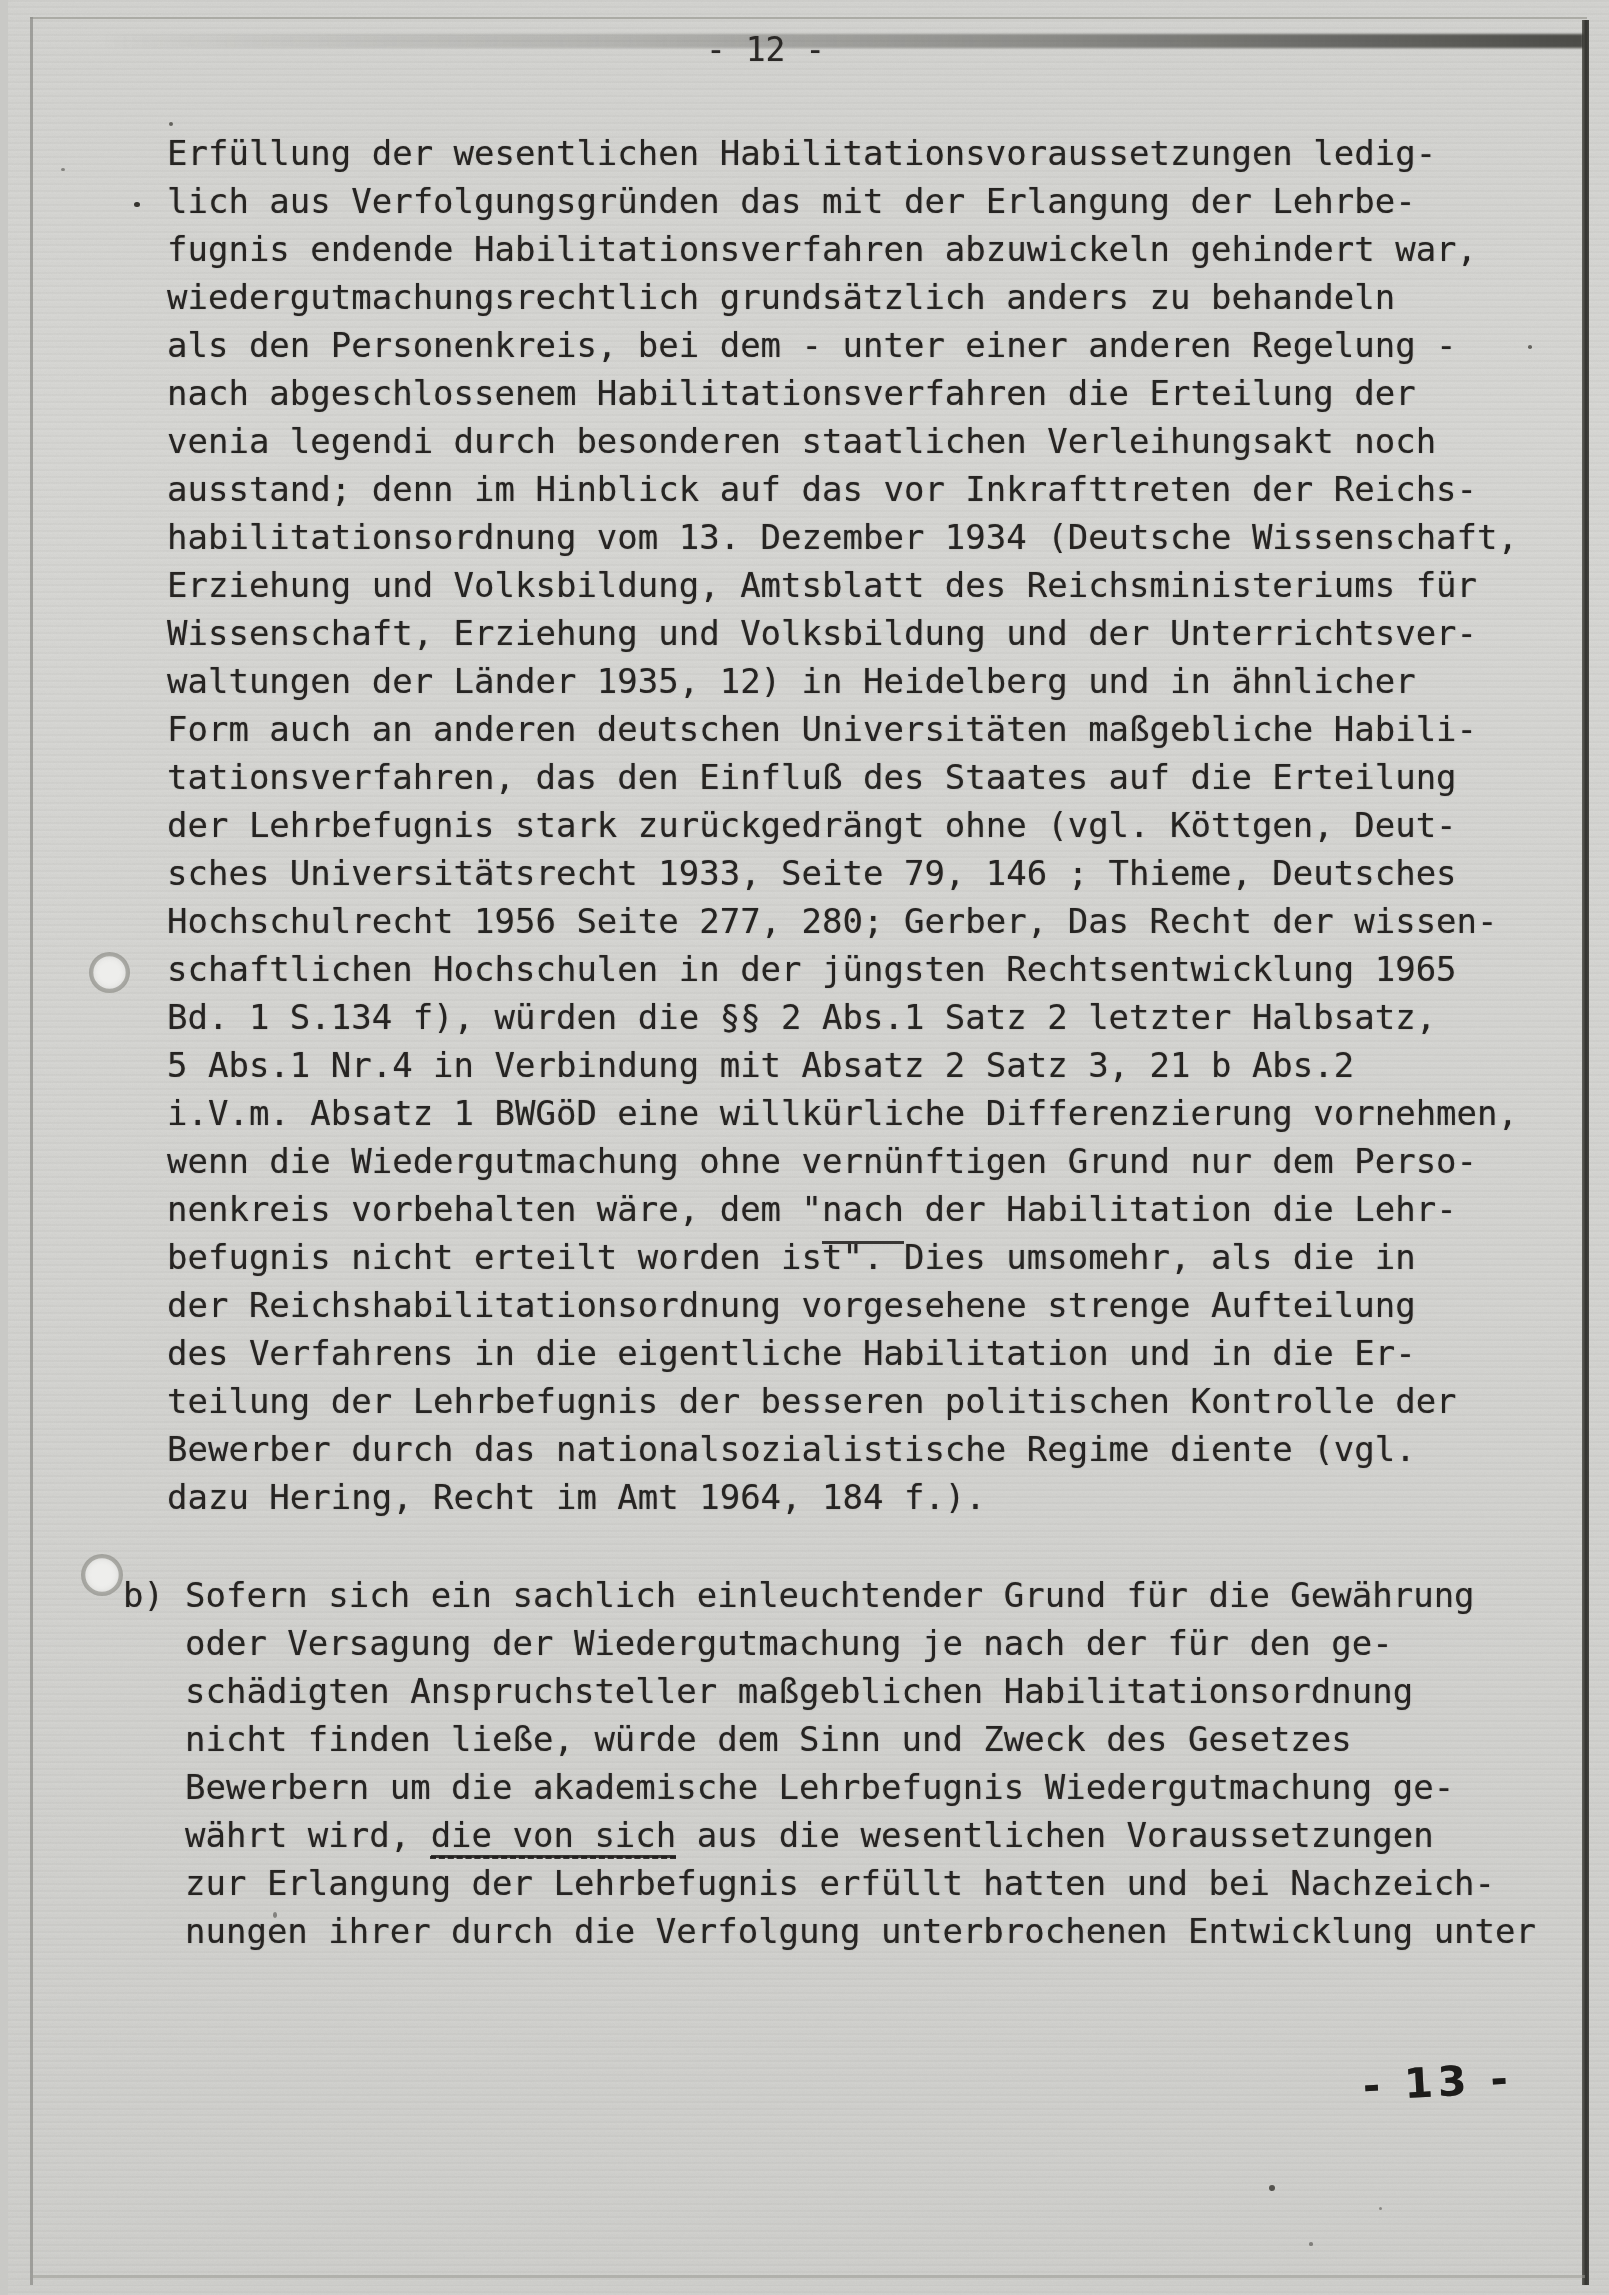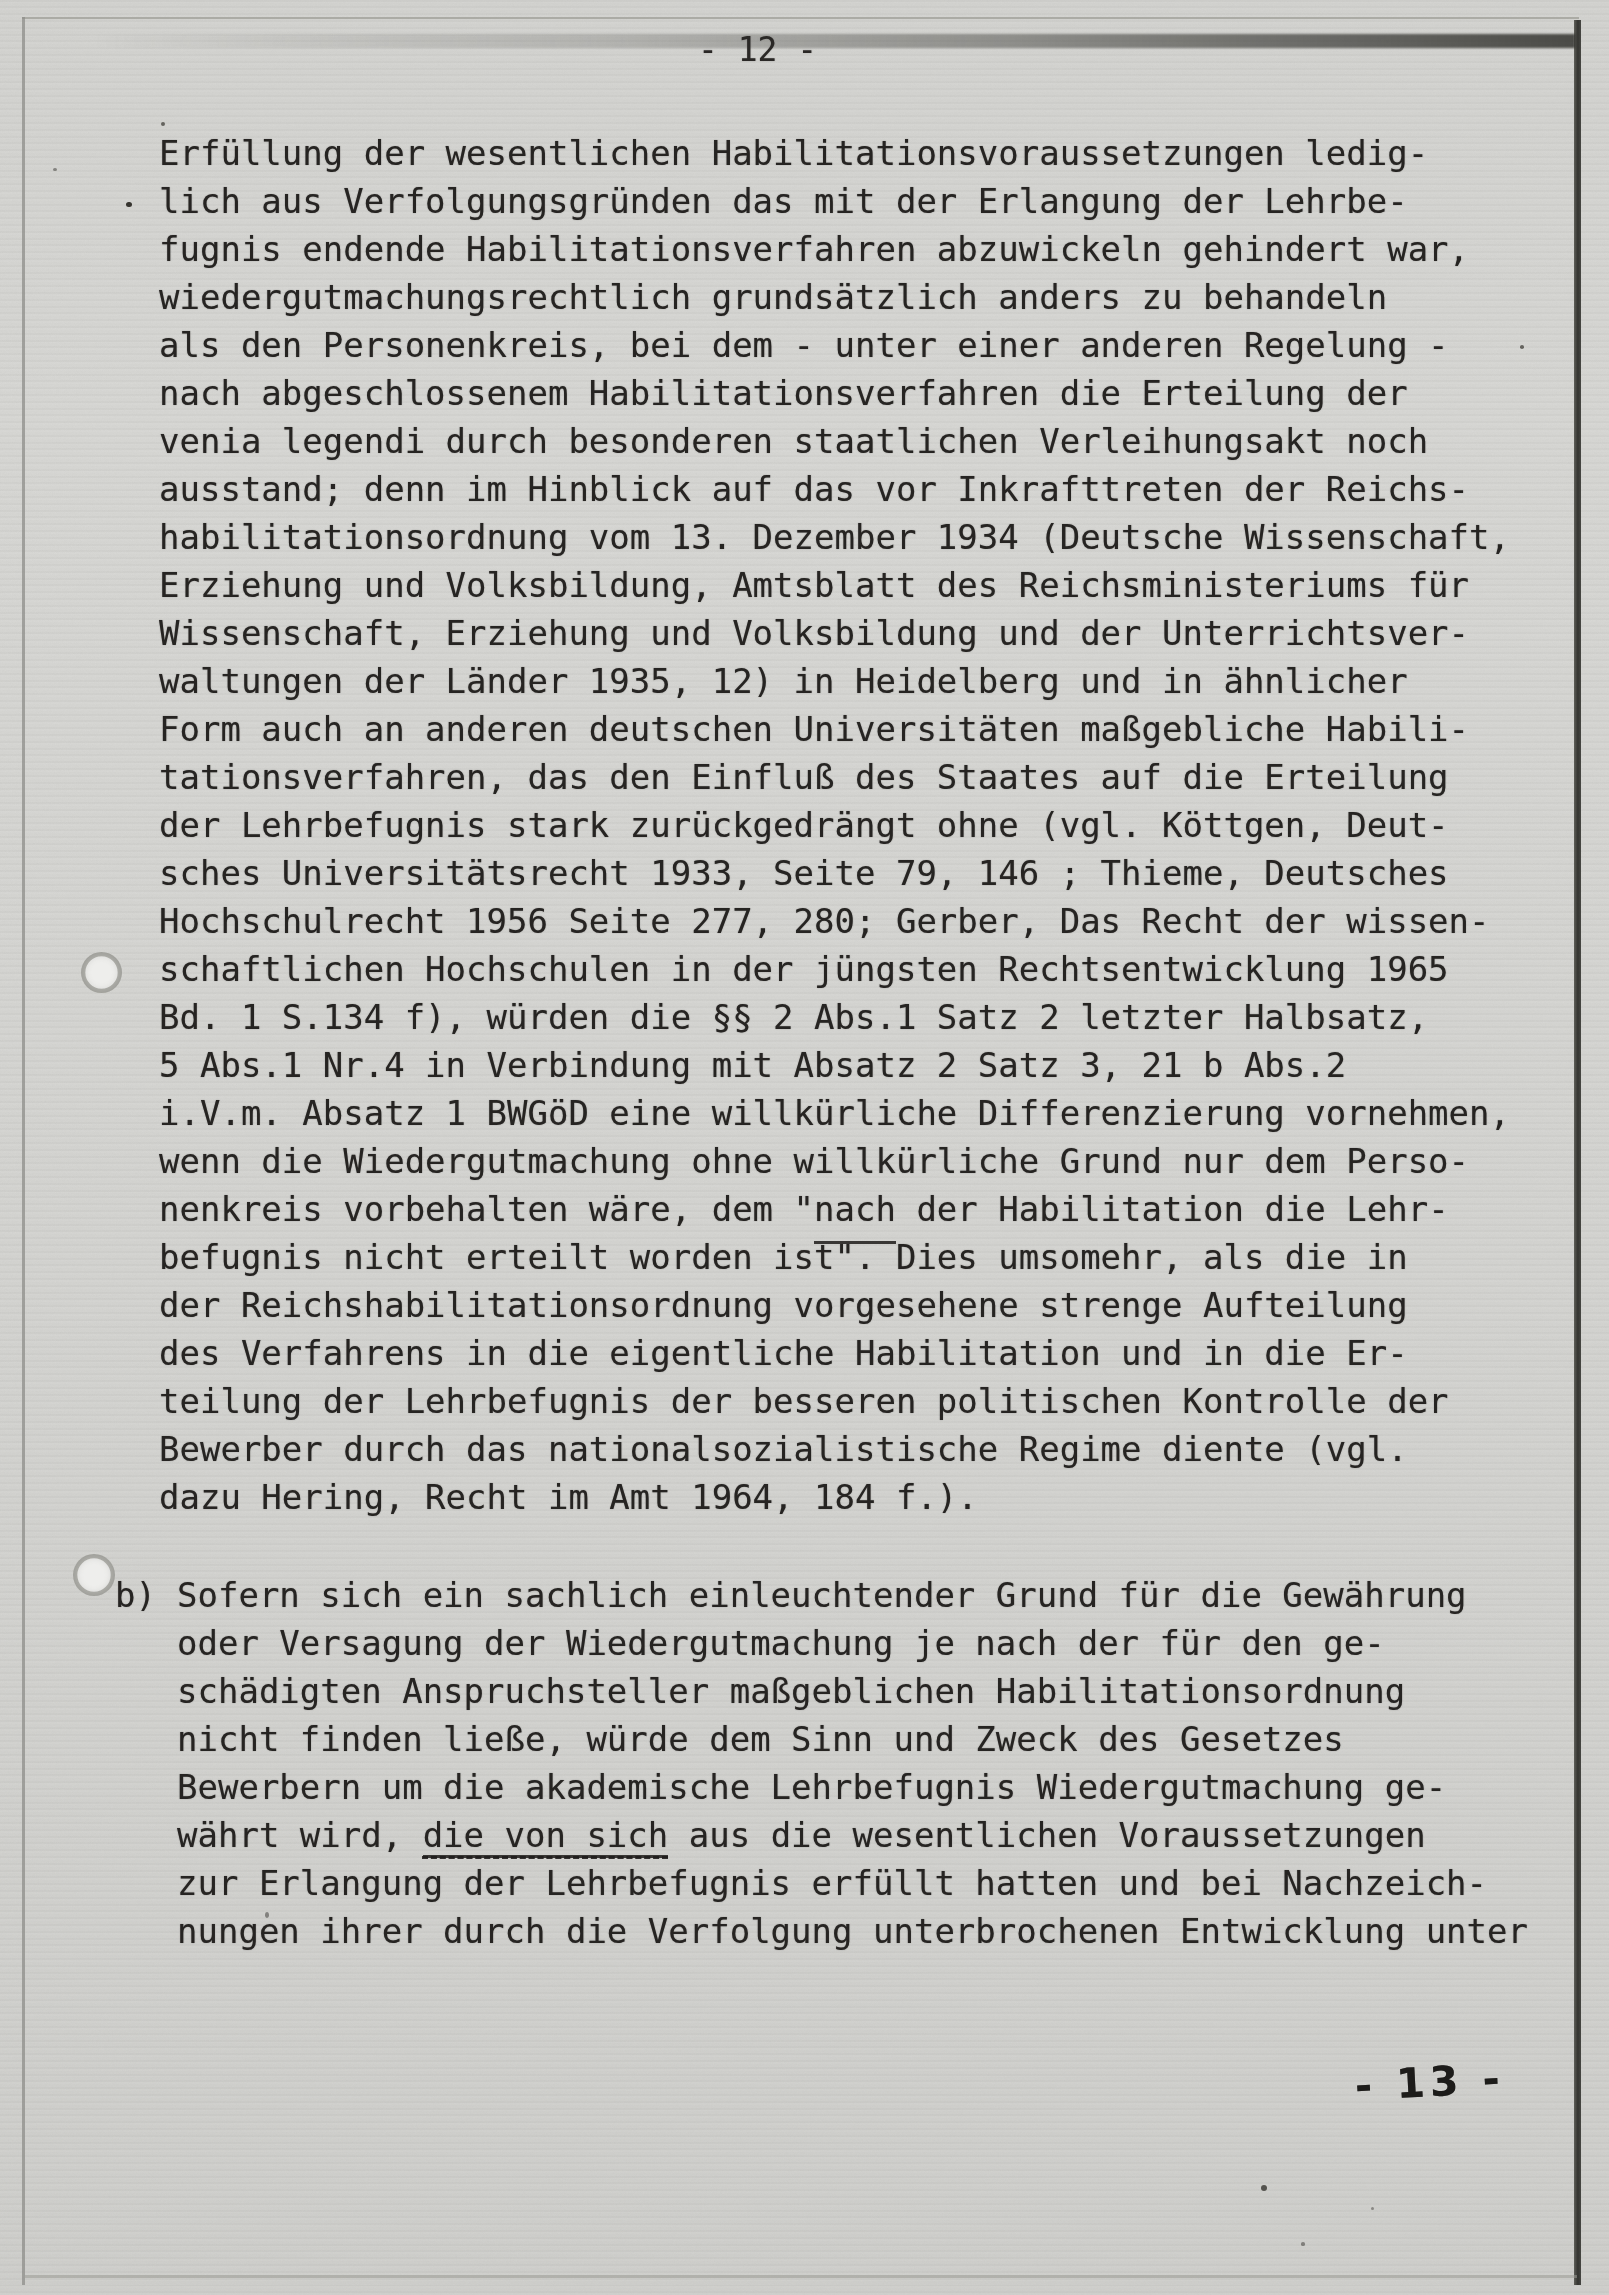--- a/index.html
+++ b/index.html
@@ -4,20 +4,21 @@
 <style>
   html,body{margin:0;padding:0;}
   body{
     width:1609px;height:2295px;position:relative;overflow:hidden;
     background:#c9c9c6;
     font-family:"DejaVu Sans Mono","Liberation Mono",monospace;
   }
   .page{
     position:absolute;inset:0;
     background:linear-gradient(180deg,#d3d3d0 0%,#d7d7d4 18%,#d5d5d2 45%,#d2d2cf 75%,#cfcfcc 100%);
+    margin-left:8px;
   }
   .streaks{
     position:absolute;inset:0;
     background:repeating-linear-gradient(0deg,
       rgba(255,255,255,0.045) 0px,rgba(255,255,255,0.045) 1.8px,
       rgba(90,90,86,0.035) 1.8px,rgba(90,90,86,0.035) 3.7px,
       rgba(200,200,196,0.0) 3.7px,rgba(200,200,196,0.0) 6.8px);
     pointer-events:none;
   }
   .grain{position:absolute;inset:0;opacity:.10;pointer-events:none;}
@@ -93,21 +94,21 @@
       <div class="line"><span>waltungen der Länder 1935, 12) in Heidelberg und in ähnlicher</span><span class="useg"></span><span></span></div>
       <div class="line"><span>Form auch an anderen deutschen Universitäten maßgebliche Habili-</span><span class="useg"></span><span></span></div>
       <div class="line"><span>tationsverfahren, das den Einfluß des Staates auf die Erteilung</span><span class="useg"></span><span></span></div>
       <div class="line"><span>der Lehrbefugnis stark zurückgedrängt ohne (vgl. Köttgen, Deut-</span><span class="useg"></span><span></span></div>
       <div class="line"><span>sches Universitätsrecht 1933, Seite 79, 146 ; Thieme, Deutsches</span><span class="useg"></span><span></span></div>
       <div class="line"><span>Hochschulrecht 1956 Seite 277, 280; Gerber, Das Recht der wissen-</span><span class="useg"></span><span></span></div>
       <div class="line"><span>schaftlichen Hochschulen in der jüngsten Rechtsentwicklung 1965</span><span class="useg"></span><span></span></div>
       <div class="line"><span>Bd. 1 S.134 f), würden die §§ 2 Abs.1 Satz 2 letzter Halbsatz,</span><span class="useg"></span><span></span></div>
       <div class="line"><span>5 Abs.1 Nr.4 in Verbindung mit Absatz 2 Satz 3, 21 b Abs.2</span><span class="useg"></span><span></span></div>
       <div class="line"><span>i.V.m. Absatz 1 BWGöD eine willkürliche Differenzierung vornehmen,</span><span class="useg"></span><span></span></div>
-      <div class="line"><span>wenn die Wiedergutmachung ohne willkürliche Grund nur dem Perso-</span><span class="useg"></span><span></span></div>
+      <div class="line"><span>wenn die Wiedergutmachung ohne vernünftigen Grund nur dem Perso-</span><span class="useg"></span><span></span></div>
       <div class="line"><span>nenkreis vorbehalten wäre, dem "</span><span class="useg">nach</span><span> der Habilitation die Lehr-</span></div>
       <div class="line"><span>befugnis nicht erteilt worden ist". Dies umsomehr, als die in</span><span class="useg"></span><span></span></div>
       <div class="line"><span>der Reichshabilitationsordnung vorgesehene strenge Aufteilung</span><span class="useg"></span><span></span></div>
       <div class="line"><span>des Verfahrens in die eigentliche Habilitation und in die Er-</span><span class="useg"></span><span></span></div>
       <div class="line"><span>teilung der Lehrbefugnis der besseren politischen Kontrolle der</span><span class="useg"></span><span></span></div>
       <div class="line"><span>Bewerber durch das nationalsozialistische Regime diente (vgl.</span><span class="useg"></span><span></span></div>
       <div class="line"><span>dazu Hering, Recht im Amt 1964, 184 f.).</span><span class="useg"></span><span></span></div>
     </div>
 
   <div id="para-b" class="para-b tw">

